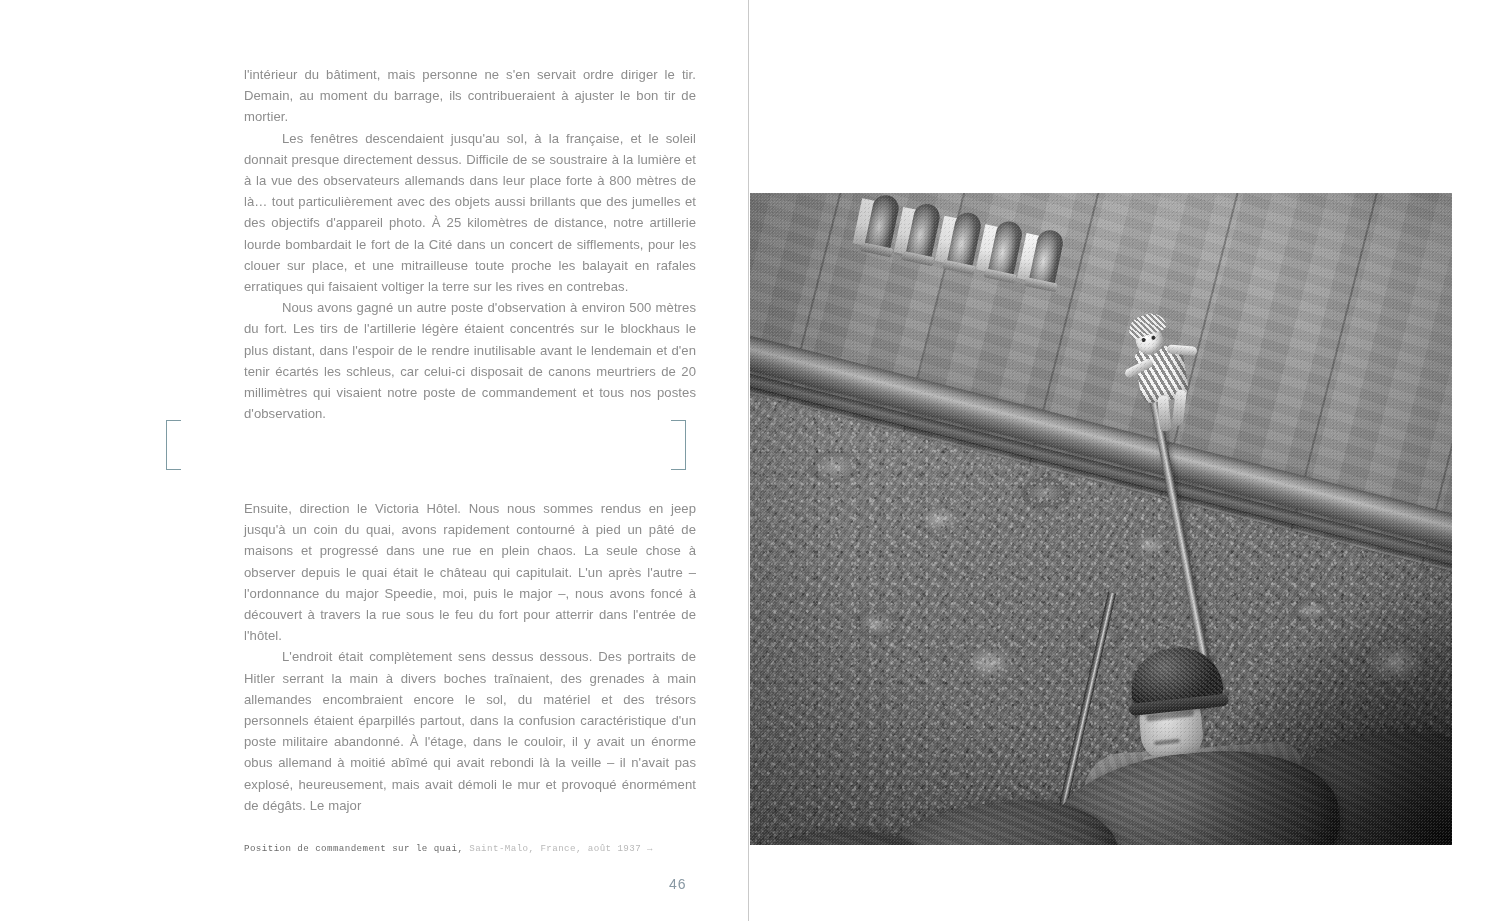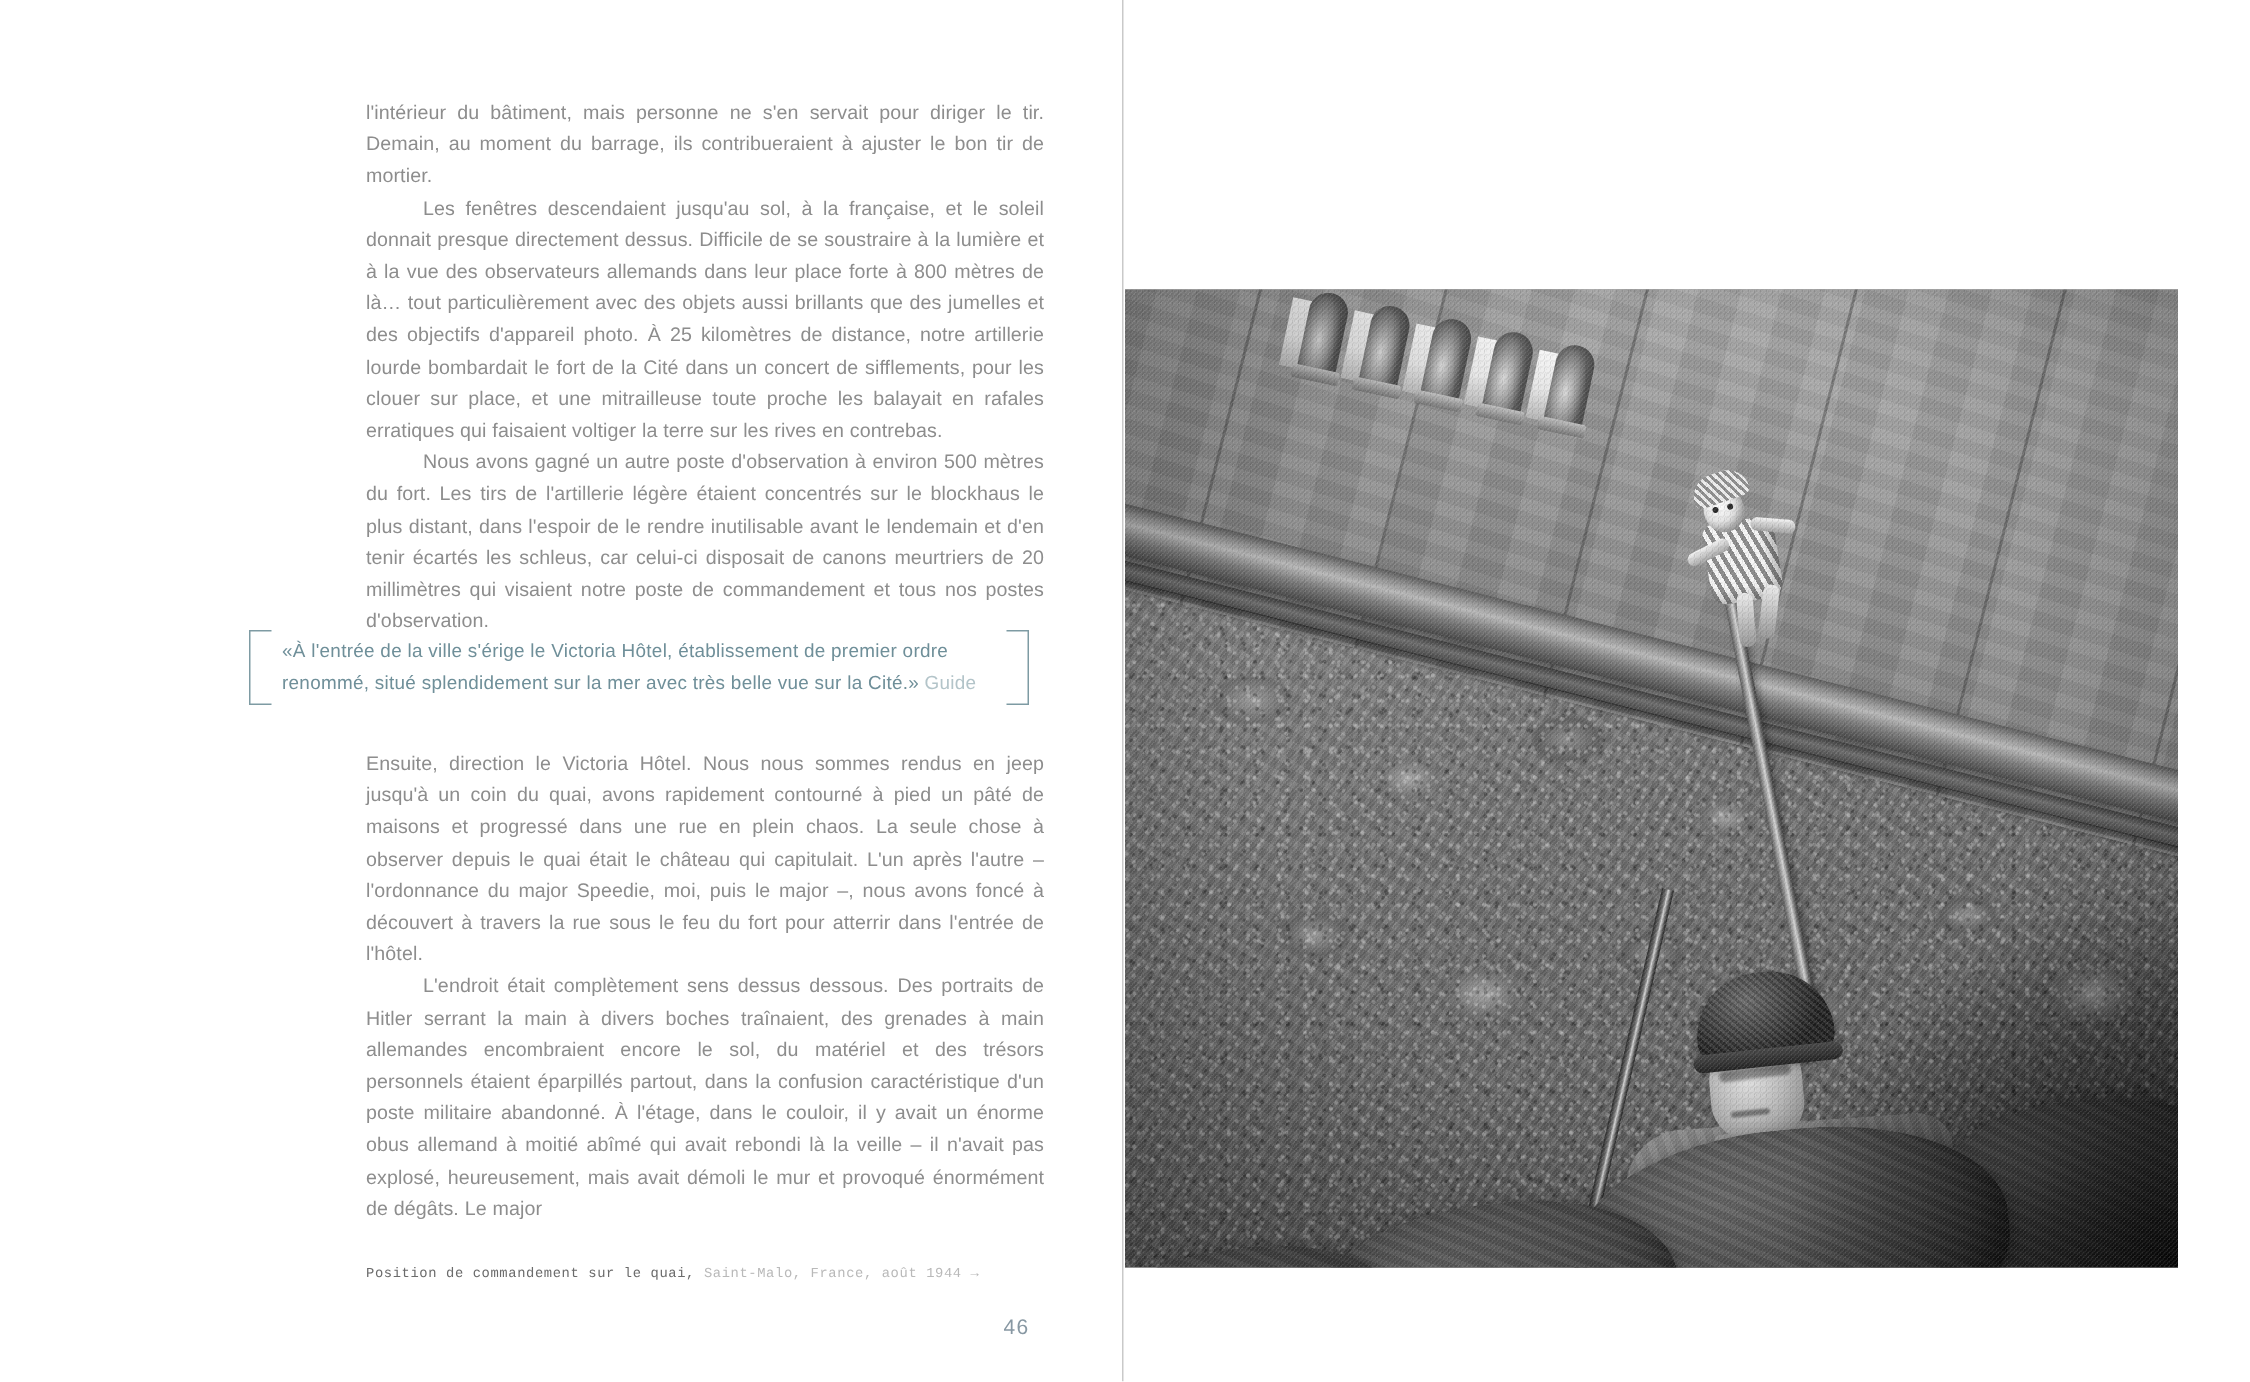--- a/index.html
+++ b/index.html
@@ -447,37 +447,36 @@
   }
 </style>
 </head>
 <body>
 
 <div id="spread">
 
   <div id="page-left">
 
     <div class="text-col">
-      <p class="para">l'intérieur du bâtiment, mais personne ne s'en servait pour diriger le tir. Demain, au moment du barrage, ils contribueraient à ajuster le bon tir de mortier.</p>
+      <p class="para">l'intérieur du bâtiment, mais personne ne s'en servait ordre diriger le tir. Demain, au moment du barrage, ils contribueraient à ajuster le bon tir de mortier.</p>
       <p class="para indent">Les fenêtres descendaient jusqu'au sol, à la française, et le soleil donnait presque directement dessus. Difficile de se soustraire à la lumière et à la vue des observateurs allemands dans leur place forte à 800 mètres de là… tout particulièrement avec des objets aussi brillants que des jumelles et des objectifs d'appareil photo. À 25 kilomètres de distance, notre artillerie lourde bombardait le fort de la Cité dans un concert de sifflements, pour les clouer sur place, et une mitrailleuse toute proche les balayait en rafales erratiques qui faisaient voltiger la terre sur les rives en contrebas.</p>
       <p class="para indent">Nous avons gagné un autre poste d'observation à environ 500 mètres du fort. Les tirs de l'artillerie légère étaient concentrés sur le blockhaus le plus distant, dans l'espoir de le rendre inutilisable avant le lendemain et d'en tenir écartés les schleus, car celui-ci disposait de canons meurtriers de 20 millimètres qui visaient notre poste de commandement et tous nos postes d'observation.</p>
     </div>
 
     <div id="pullquote">
       <span class="bracket left"></span>
       <span class="bracket right"></span>
-      <div class="qtext"><span>«À l'entrée de la ville s'érige le Victoria Hôtel, établissement de premier ordre renommé, situé splendidement sur la mer avec très belle vue sur la Cité.» </span><span class="qsource">Guide</span></div>
     </div>
 
     <div class="text-col" style="top:498px;">
       <p class="para">Ensuite, direction le Victoria Hôtel. Nous nous sommes rendus en jeep jusqu'à un coin du quai, avons rapidement contourné à pied un pâté de maisons et progressé dans une rue en plein chaos. La seule chose à observer depuis le quai était le château qui capitulait. L'un après l'autre – l'ordonnance du major Speedie, moi, puis le major –, nous avons foncé à découvert à travers la rue sous le feu du fort pour atterrir dans l'entrée de l'hôtel.</p>
       <p class="para indent">L'endroit était complètement sens dessus dessous. Des portraits de Hitler serrant la main à divers boches traînaient, des grenades à main allemandes encombraient encore le sol, du matériel et des trésors personnels étaient éparpillés partout, dans la confusion caractéristique d'un poste militaire abandonné. À l'étage, dans le couloir, il y avait un énorme obus allemand à moitié abîmé qui avait rebondi là la veille – il n'avait pas explosé, heureusement, mais avait démoli le mur et provoqué énormément de dégâts. Le major</p>
     </div>
 
-    <div id="caption"><span>Position de commandement sur le quai,</span><span class="cap-meta"> Saint-Malo, France, août 1944 →</span></div>
+    <div id="caption"><span>Position de commandement sur le quai,</span><span class="cap-meta"> Saint-Malo, France, août 1937 →</span></div>
 
     <div class="folio" id="folio-left">46</div>
   </div>
 
   <div id="gutter"></div>
 
   <div id="page-right">
 
     <div id="photo">
 

